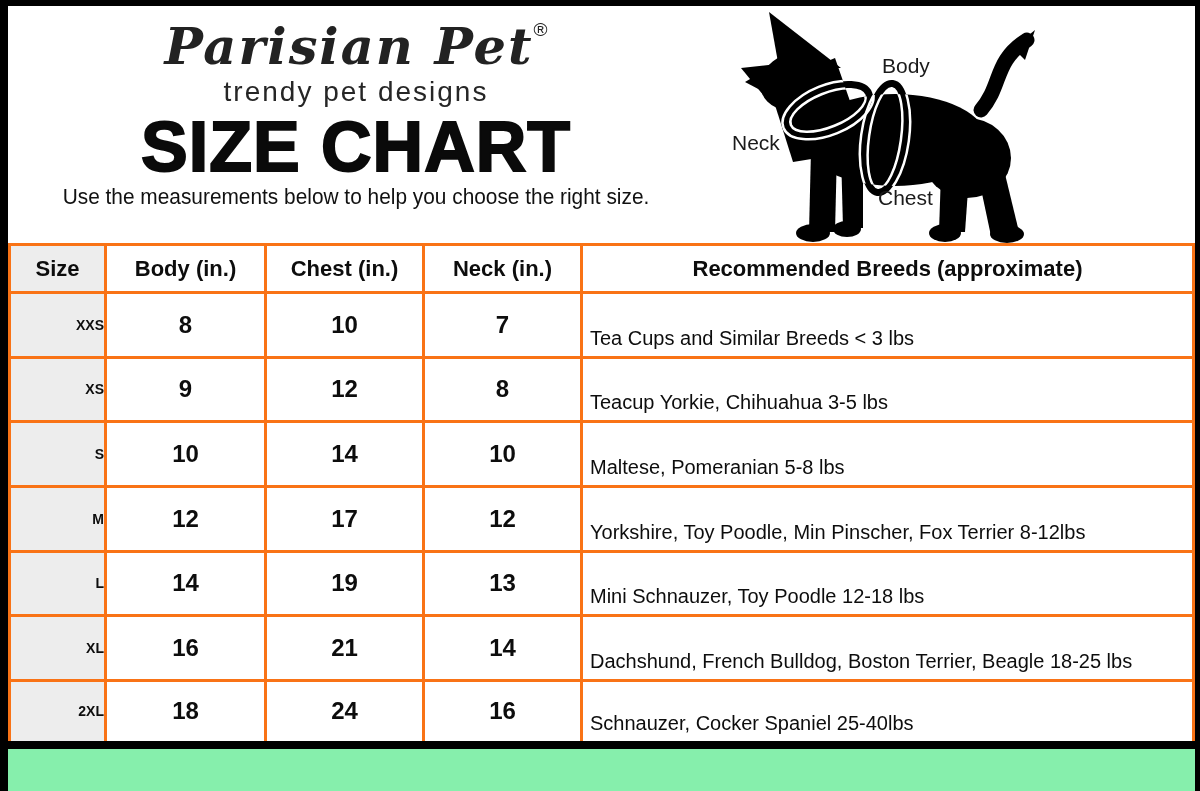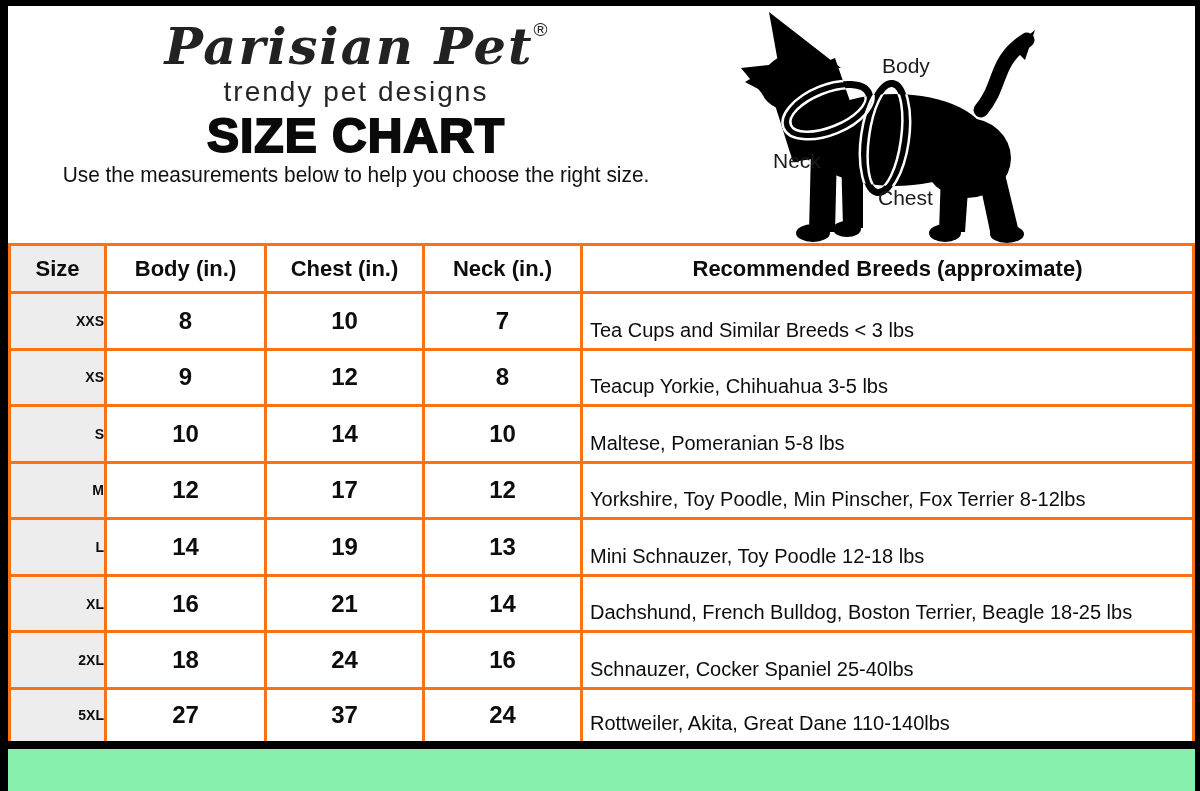--- a/index.html
+++ b/index.html
@@ -37,40 +37,40 @@
     font-family:"Liberation Sans", sans-serif;
     font-style:normal; font-weight:normal;
     font-size:19px; vertical-align:28px; letter-spacing:0;
   }
   .brand-tagline {
     font-size:28px; letter-spacing:2px; color:#262626;
     margin-top:2px;
   }
   .page-title {
     margin-top:4px;
-    font-size:48px; font-weight:bold; letter-spacing:1px;
+    font-size:70px; font-weight:bold; letter-spacing:1px;
     color:#0a0a0a;
     -webkit-text-stroke:2px #0a0a0a;
     white-space:nowrap; line-height:1.0;
   }
   .page-subtitle {
     margin-top:3px;
     font-size:21.5px; color:#111;
     transform:scaleX(0.97);
     white-space:nowrap;
   }
 
   
   .dog-diagram { position:absolute; left:722px; top:4px; width:310px; height:233px; }
   .dog-diagram svg { position:absolute; left:0; top:0; }
   .diagram-label {
     position:absolute; font-size:21px; color:#1a1a1a; white-space:nowrap;
   }
   .label-body  { left:152px; top:44px; }
-  .label-neck  { left:2px;   top:139px;margin-left:41px; }
+  .label-neck  { left:2px;   top:121px; }
   .label-chest { left:148px; top:176px; }
 
   
   .unit-bar {
     height:42px; background:#000; color:#fff;
     display:flex; align-items:center;
     padding-left:10px; box-sizing:border-box;
     font-size:24px;
   }
 
@@ -233,22 +233,15 @@
     <td class="num-cell">14</td>
     <td class="breeds-cell">Dachshund, French Bulldog, Boston Terrier, Beagle 18-25 lbs</td>
   </tr>
         <tr>
     <td class="size-cell">2XL</td>
     <td class="num-cell">18</td>
     <td class="num-cell">24</td>
     <td class="num-cell">16</td>
     <td class="breeds-cell">Schnauzer, Cocker Spaniel 25-40lbs</td>
   </tr>
-        <tr>
-    <td class="size-cell">5XL</td>
-    <td class="num-cell">27</td>
-    <td class="num-cell">37</td>
-    <td class="num-cell">24</td>
-    <td class="breeds-cell">Rottweiler, Akita, Great Dane 110-140lbs</td>
-  </tr>
       </tbody>
   </table>
 </div>
 
 </body></html>

